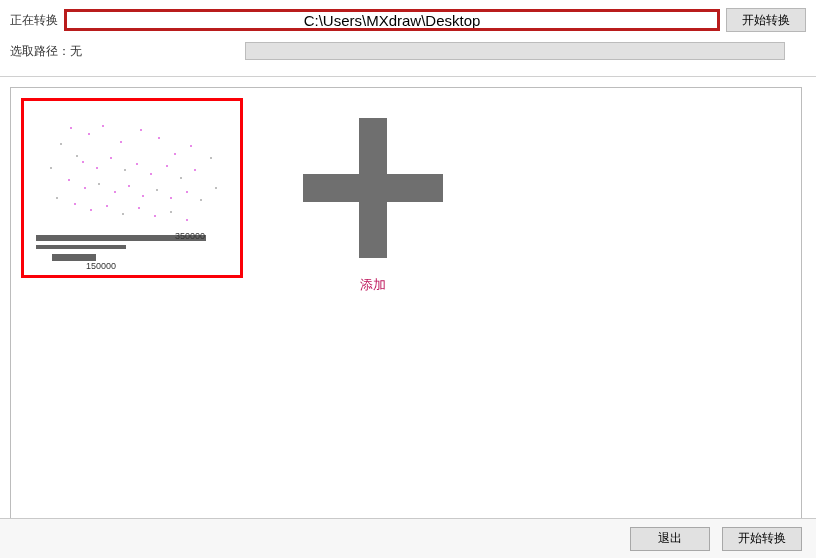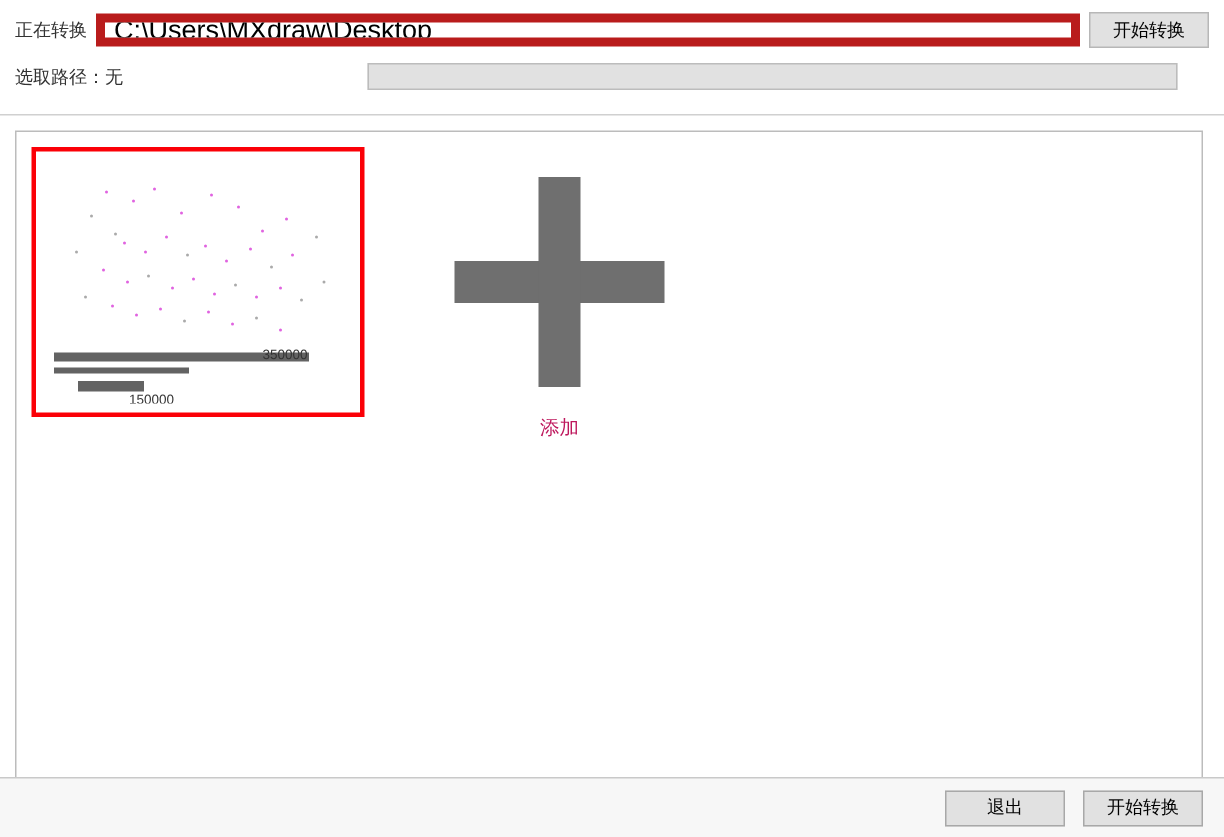--- a/index.html
+++ b/index.html
@@ -1,20 +1,20 @@
 <!DOCTYPE html>
 <html><head>
   <meta charset="utf-8">
   <style>
     * { box-sizing: border-box; margin: 0; padding: 0; }
     body { font-family: "Microsoft YaHei", Arial, sans-serif; font-size: 12px; background: #fff; color: #333; width: 816px; height: 558px; overflow: hidden; position: relative; }
     .top-section { padding: 8px 10px 4px 10px; }
     .path-row { display: flex; align-items: center; gap: 6px; margin-bottom: 10px; }
     .path-label { white-space: nowrap; }
-    .path-input { flex: 1; border: 6px solid #b91c1c; height: 22px; padding: 2px 6px; font-size: 18px; background: #fff; }
+    .path-input { flex: 1; border: 3px solid #b91c1c; height: 22px; padding: 2px 6px; font-size: 15px; background: #fff; text-align: center; }
     .pick-path-btn { width: 80px; height: 24px; background: #e1e1e1; border: 1px solid #b7b7b7; cursor: pointer; font-size: 12px; }
     .status-row { display: flex; align-items: center; gap: 8px; margin-bottom: 6px; }
     .status-label { white-space: nowrap; }
     .progress-bar { flex: 0 0 540px; margin-left: 155px; height: 18px; background: #e1e1e1; border: 1px solid #bcbcbc; }
     .divider { height: 1px; background: #d0d0d0; margin-top: 6px; }
     .main-panel { border: 1px solid #bcbcbc; margin: 10px 14px 8px 10px; height: 440px; padding: 10px; display: flex; align-items: flex-start; gap: 40px; overflow: auto; }
     .thumb-tile { width: 222px; }
     .thumb-frame { width: 222px; height: 180px; border: 3px solid #fb0007; padding: 6px; background: #fff; position: relative; }
     .thumb-content { width: 100%; height: 100%; position: relative; overflow: hidden; }
     .thumb-caption { text-align: center; margin-top: 8px; font-size: 12px; color: #555; }

